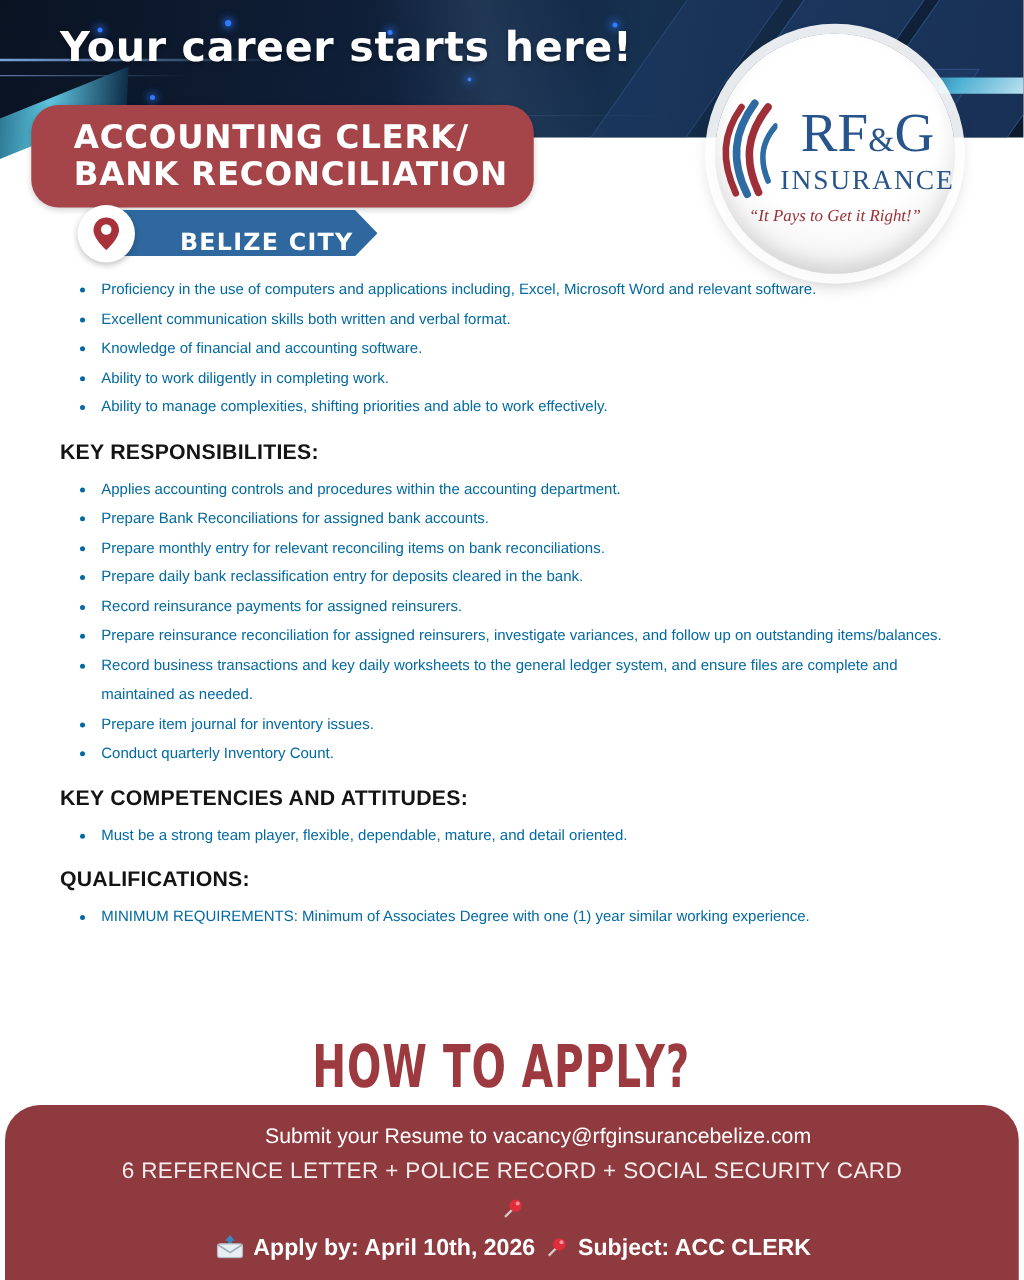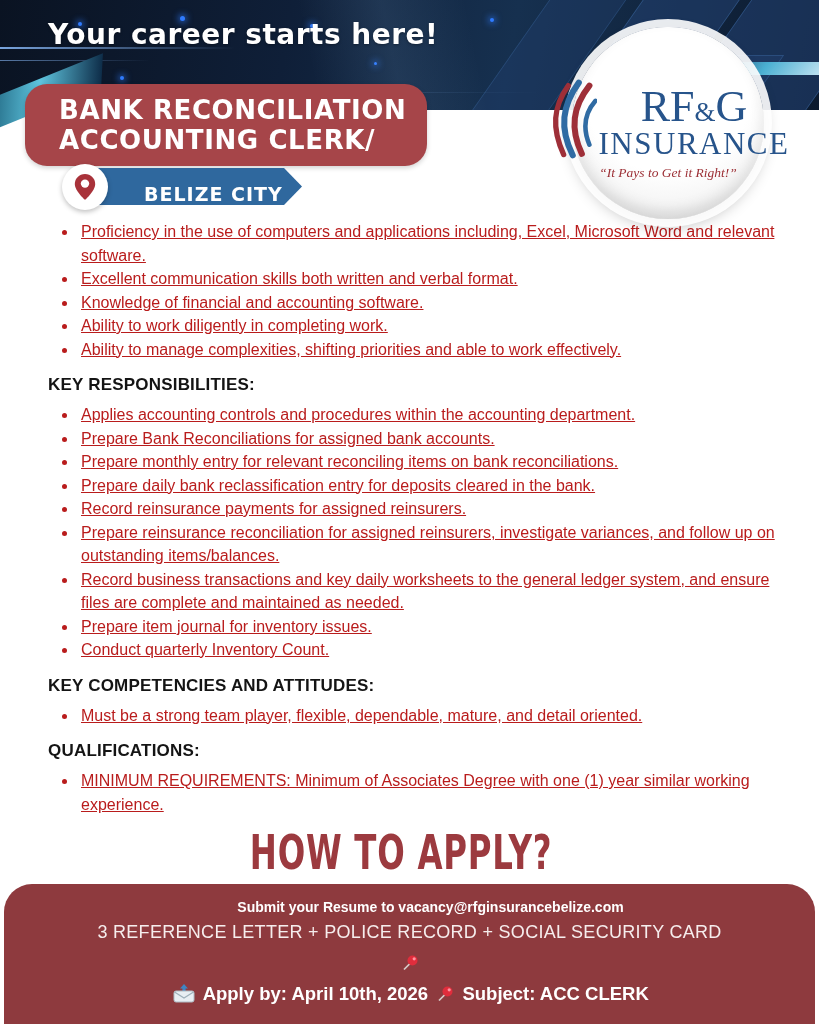--- a/index.html
+++ b/index.html
@@ -30,21 +30,21 @@
     background:linear-gradient(90deg, rgba(60,170,210,0), #4db6d8, #cfeefb);
     transform:skewX(-40deg); opacity:.95;
   }
   .streak-teal {
     position:absolute; left:-28px; top:80px; width:135px; height:30px;
     background:linear-gradient(90deg,#14536e,#5ec4de,#0e2d49);
     transform:rotate(-22deg) skewX(-25deg); z-index:2;
   }
   .career {
     position:absolute; left:48px; top:18px; margin:0;
-    font-size:28px; font-weight:bold; color:#ffffff; letter-spacing:0.5px;
+    font-size:33px; font-weight:bold; color:#ffffff; letter-spacing:0.5px;
     font-family:"DejaVu Sans","Liberation Sans",sans-serif;
     text-shadow:0 1px 3px rgba(0,0,0,0.35); z-index:3;
   }
 
   
   .job-banner {
     position:absolute; left:25px; top:84px; width:352px; padding:11px 16px 11px 34px;
     background:#a64549; border-radius:22px; z-index:4;
     color:#ffffff; font-weight:bold; font-size:26px; line-height:30px; letter-spacing:0.6px;
     font-family:"DejaVu Sans","Liberation Sans",sans-serif;
@@ -75,54 +75,54 @@
     z-index:6; display:flex; align-items:center; justify-content:center;
   }
   .logo-inner { text-align:center; padding-top:10px; }
   .logo-row { display:flex; align-items:flex-end; justify-content:center; }
   .logo-waves { margin-right:2px; margin-bottom:-6px; }
   .logo-brand {
     font-family:"Liberation Serif", serif; color:#27548b; font-size:44px; line-height:40px; font-weight:normal;
   }
   .logo-brand .amp { font-size:27px; }
   .logo-sub {
-    font-family:"Liberation Serif", serif; color:#27548b; font-size:31px; letter-spacing:1.5px;
+    font-family:"Liberation Serif", serif; color:#27548b; font-size:22px; letter-spacing:1.5px;
     line-height:24px; margin-top:0px;
   }
   .logo-tagline {
     font-family:"Liberation Serif", serif; font-style:italic; font-weight:normal;
     color:#9c2f35; font-size:13.5px; margin-top:9px;
   }
 
   
   .content { position:absolute; left:48px; top:220px; width:730px; z-index:2; }
   .sec-heading {
     margin:0 0 8px 0; font-size:17px; font-weight:bold; color:#141414; letter-spacing:0.2px;
     font-family:"Liberation Sans",sans-serif;
   }
   .sec-list { margin:0 0 14px 0; padding:0 0 0 30px; }
-  .sec-list li { font-size:16px; line-height:23.5px; color:#b91c1c; padding-left:3px;text-decoration:underline; }
+  .sec-list li { font-size:12px; line-height:23.5px; color:#0369a1; padding-left:3px; }
 
   
   .how-apply {
     position:absolute; left:0; top:828px; width:802px; text-align:center; z-index:3;
   }
   .how-apply span {
     display:inline-block; transform:scale(0.72,1.05); transform-origin:center bottom;
     font-family:"DejaVu Sans","Liberation Sans",sans-serif; font-weight:bold;
     font-size:45px; color:#9c3a3f; letter-spacing:1px; white-space:nowrap;
   }
 
   
   .footer {
     position:absolute; left:4px; right:4px; top:884px; bottom:0;
     background:#8e3a3e; border-radius:28px 28px 0 0; z-index:4;
     text-align:center; color:#ffffff; padding-top:15px; box-sizing:border-box;
   }
-  .footer .f1 { font-size:14px; font-weight:bold; margin-bottom:7px;padding-left:42px; }
+  .footer .f1 { font-size:17px; font-weight:normal; margin-bottom:7px;padding-left:42px; }
   .footer .f2 { font-size:18px; font-weight:normal; color:#f6eded; letter-spacing:0.3px; margin-bottom:10px; }
   .footer .f3 { font-size:18px; font-weight:normal; color:#f6eded; margin-bottom:9px; }
   .footer .f4 { font-size:18.5px; font-weight:bold; }
   .icon-inline { vertical-align:-3px; margin:0 3px; }
 </style>
 </head>
 <body>
 
 <div class="poster">
 
@@ -141,22 +141,22 @@
     <span class="dot" style="left:310px; top:24px; width:4px; height:4px;"></span>
     <span class="dot" style="left:490px; top:18px; width:4px; height:4px;"></span>
     <span class="dot" style="left:120px; top:76px; width:4px; height:4px;"></span>
     <span class="dot" style="left:374px; top:62px; width:3px; height:3px;"></span>
     <span class="streak-cyan"></span>
     <h1 class="career">Your career starts here!</h1>
   </header>
   <div class="streak-teal"></div>
 
   <div class="job-banner">
+    <div>ACCOUNTING CLERK/</div>
     <div>BANK RECONCILIATION</div>
-    <div>ACCOUNTING CLERK/</div>
   </div>
 
   <div class="location">
     <div class="loc-flag">
       <span>BELIZE CITY</span>
     </div>
     <div class="pin-circle">
       <svg width="26" height="30" viewBox="0 0 26 30">
         <path d="M13 2 C7.2 2 2.8 6.4 2.8 12.1 C2.8 19 13 28 13 28 C13 28 23.2 19 23.2 12.1 C23.2 6.4 18.8 2 13 2 Z" fill="#a8323a"></path>
         <circle cx="13" cy="11.6" r="4.2" fill="#ffffff"></circle>
@@ -219,21 +219,21 @@
 
   <div class="how-apply">
     <span>HOW TO APPLY?</span>
   </div>
 
   <footer class="footer">
     <div class="f1">
       <span>Submit your Resume to</span>
       <span>vacancy@rfginsurancebelize.com</span>
     </div>
-    <div class="f2">3 REFERENCE LETTER + POLICE RECORD + SOCIAL SECURITY CARD</div>
+    <div class="f2">6 REFERENCE LETTER + POLICE RECORD + SOCIAL SECURITY CARD</div>
     <div class="f3">
       <svg class="icon-inline" width="18" height="18" viewBox="0 0 18 18">
         <line x1="3" y1="15.5" x2="9" y2="9.5" stroke="#d8ccc9" stroke-width="1.7"></line>
         <circle cx="11.5" cy="6.5" r="5" fill="#e02d3c"></circle>
         <circle cx="13.2" cy="4.8" r="1.6" fill="#ff93a0"></circle>
       </svg>
     </div>
     <div class="f4">
       <svg class="icon-inline" width="22" height="19" viewBox="0 0 22 19">
         <path d="M11 0 L15 4.5 H12.6 V8.5 H9.4 V4.5 H7 Z" fill="#3f85c2"></path>

